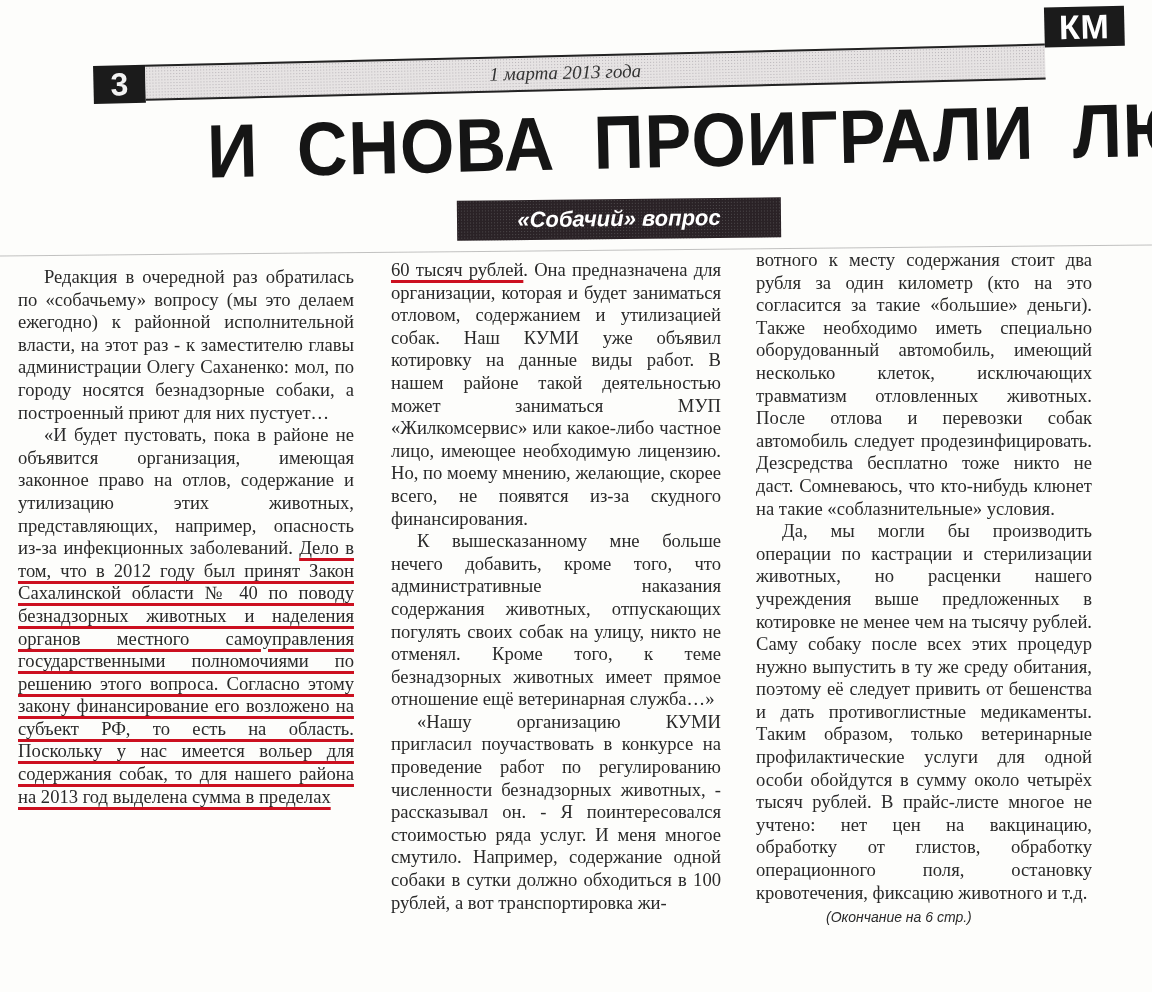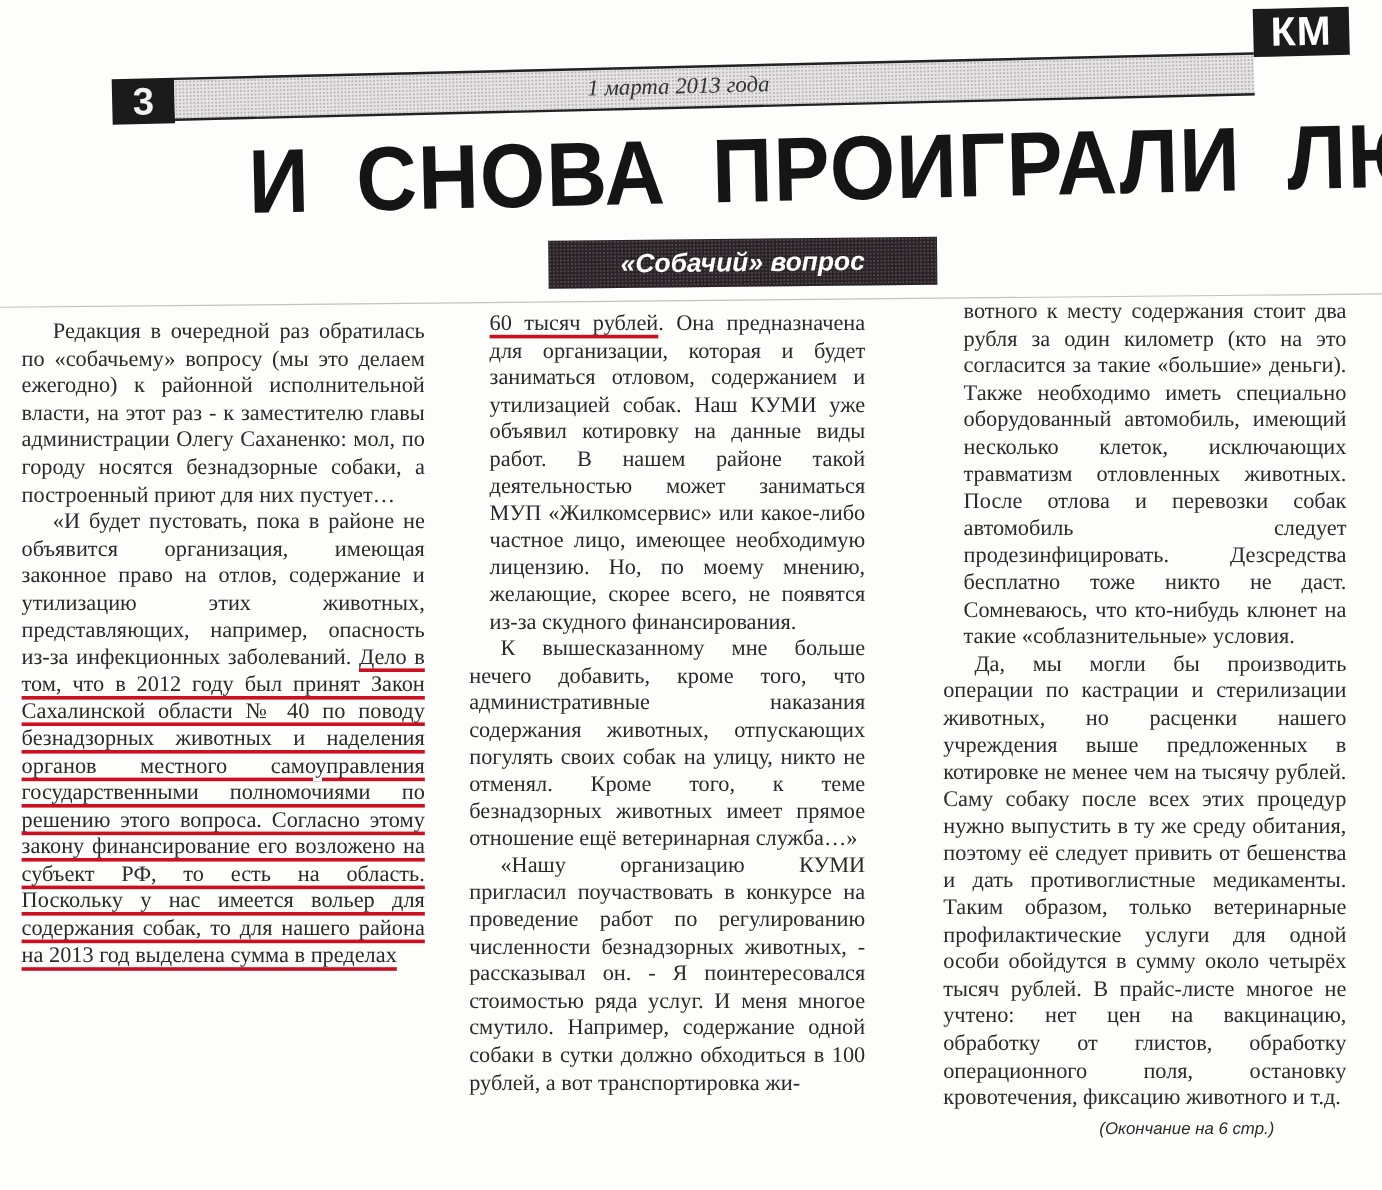--- a/index.html
+++ b/index.html
@@ -52,27 +52,27 @@
     background-size: 3px 3px;
     color: #fff; font-family: "Liberation Sans", sans-serif; font-weight: bold; font-style: italic;
     font-size: 22px; display: flex; align-items: center; justify-content: center;
     transform: rotate(-0.6deg);
   }
   .rule-top { position: absolute; left: 0; top: 250px; width: 1152px; height: 1px; background: #9a9a9a; transform: rotate(-0.55deg); opacity: .6; }
 
   
   .col { position: absolute; font-size: 18.6px; line-height: 22.6px; text-align: justify; }
   .col p { margin: 0; text-indent: 26px; }
-  .col p.noind { text-indent: 0; margin-left: 17px; }
+  .col p.noind { text-indent: 0; }
   .col1 { left: 18px; top: 266px; width: 336px; }
   .col2 { left: 391px; top: 259px; width: 330px; }
-  .col3 { left: 786px; top: 249px; width: 336px; }
+  .col3 { left: 756px; top: 249px; width: 336px; }
 
   .ul { text-decoration: underline; text-decoration-color: #cc1020; text-decoration-thickness: 2.5px; text-underline-offset: 4px; }
-  .cont { display: block; text-align: center; font-family: "Liberation Sans", sans-serif; font-style: italic; font-size: 14px; margin-top: 2px; padding-left: 70px; }
+  .cont { display: block; text-align: left; font-family: "Liberation Sans", sans-serif; font-style: italic; font-size: 14px; margin-top: 2px; padding-left: 70px; }
 </style>
 </head>
 <body>
 
 <div class="page">
 
   <div class="hdr">
     <div class="pagenum">3</div>
     <div class="band">
       <span class="date">1 марта 2013 года</span>

